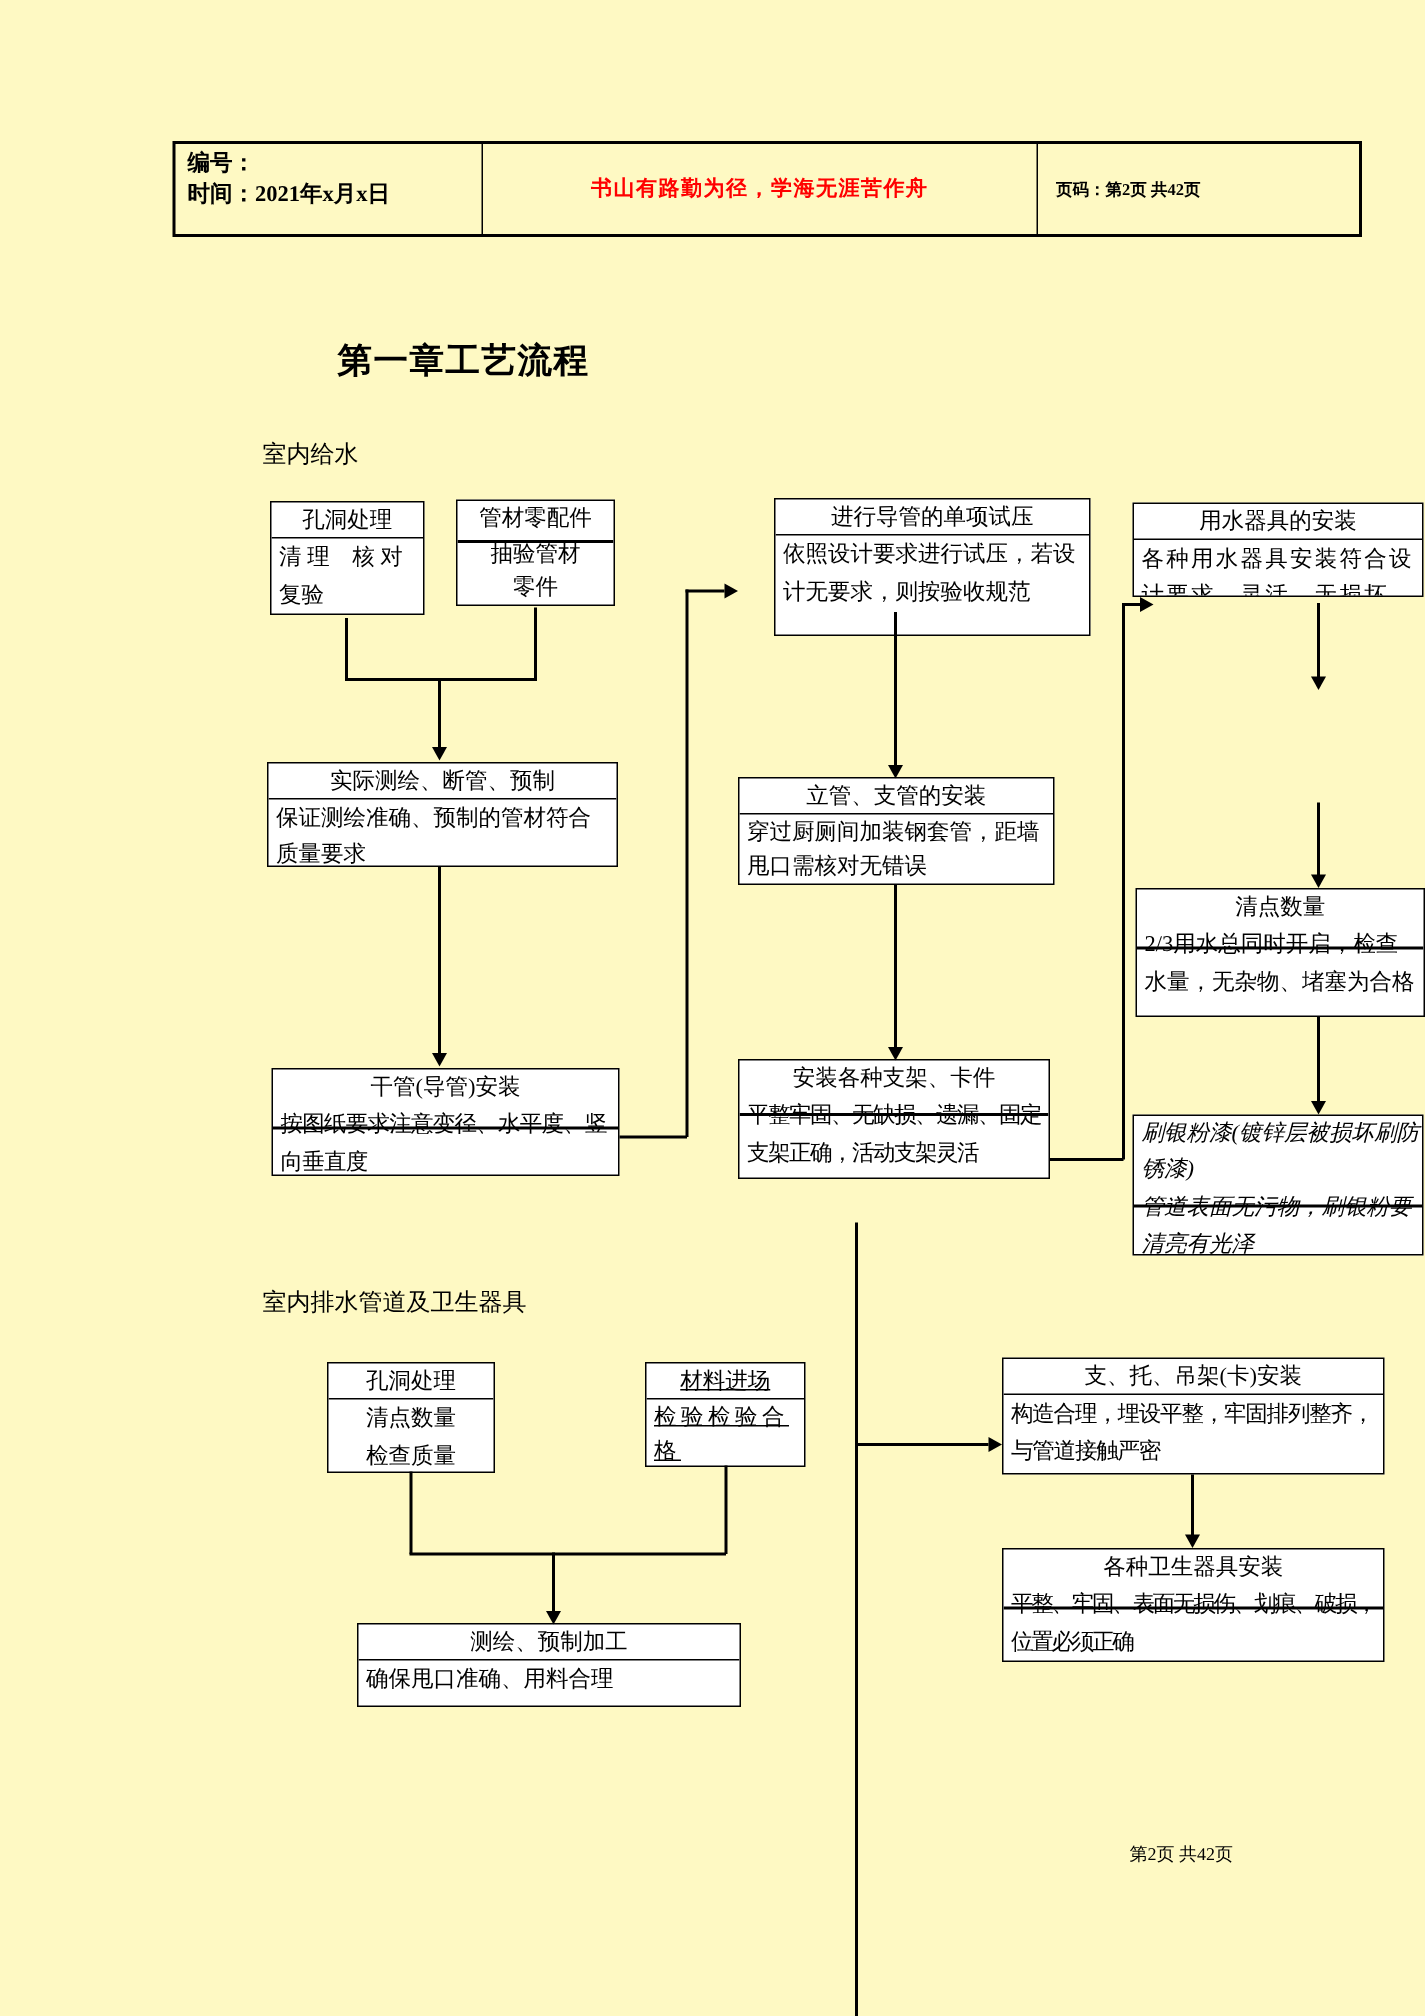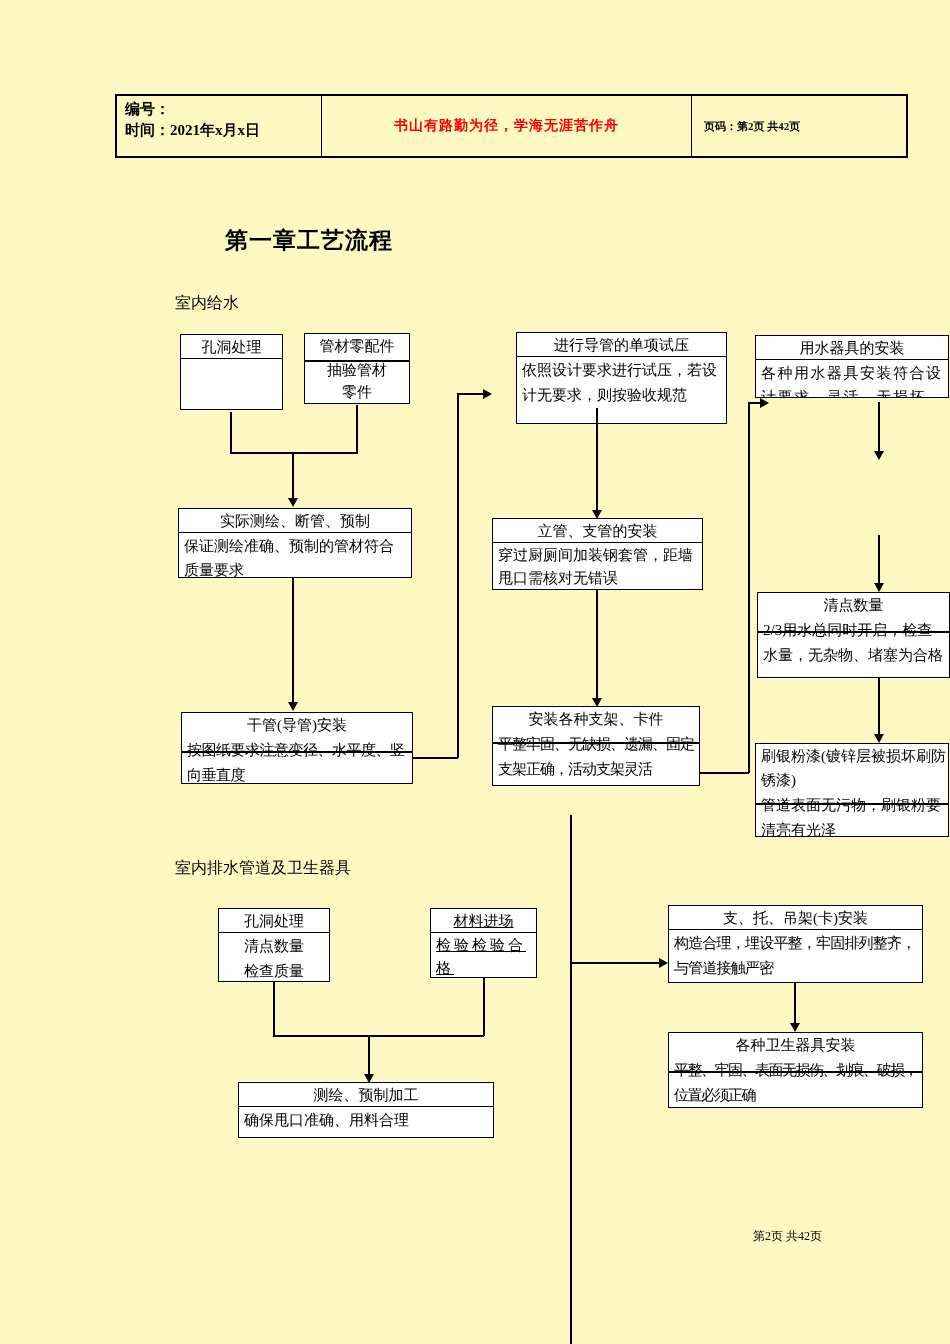--- a/index.html
+++ b/index.html
@@ -65,20 +65,22 @@
       <span>页码：第2页 共42页</span>
     </div>
   </div>
 
   <div id="chapter-title">第一章工艺流程</div>
   <div id="sec1-label" class="section-label">室内给水</div>
   <div id="sec2-label" class="section-label">室内排水管道及卫生器具</div>
 
   <div class="fc" style="left:180px;top:334px;width:103px;height:76px;">
     <span class="bt divided">孔洞处理</span>
+    <span class="bb">清 理　核 对
+复验</span>
   </div>
 
   <div class="fc" style="left:304px;top:333px;width:106px;height:71px;">
     <span class="bt">管材零配件</span>
     <span class="bb center" style="line-height:22px;">抽验管材
 零件</span>
     <div class="strike" style="top:26px;"></div>
   </div>
 
   <div class="fc" style="left:492px;top:332px;width:211px;height:92px;margin-left:24px;">
@@ -113,21 +115,21 @@
     <span class="bt divided">立管、支管的安装</span>
     <span class="bb" style="line-height:23px;">穿过厨厕间加装钢套管，距墙甩口需核对无错误</span>
   </div>
 
   <div class="fc" style="left:492px;top:706px;width:208px;height:80px;">
     <span class="bt">安装各种支架、卡件</span>
     <span class="bb" style="letter-spacing:-1px;">平整牢固、无缺损、遗漏、固定支架正确，活动支架灵活</span>
     <div class="strike" style="top:35px;"></div>
   </div>
 
-  <div class="fc" style="left:755px;top:743px;width:194px;height:94px;">
+  <div class="fc" style="left:755px;top:743px;width:194px;height:94px;font-style:italic;">
     <span class="bt left" style="height:auto;line-height:24px;text-align:left;white-space:normal;">刷银粉漆(镀锌层被损坏刷防锈漆)</span>
     <span class="bb">管道表面无污物，刷银粉要清亮有光泽</span>
     <div class="strike" style="top:59px;"></div>
   </div>
 
   <div class="fc" style="left:218px;top:908px;width:112px;height:74px;">
     <span class="bt divided">孔洞处理</span>
     <span class="bb center">清点数量
 检查质量</span>
   </div>

